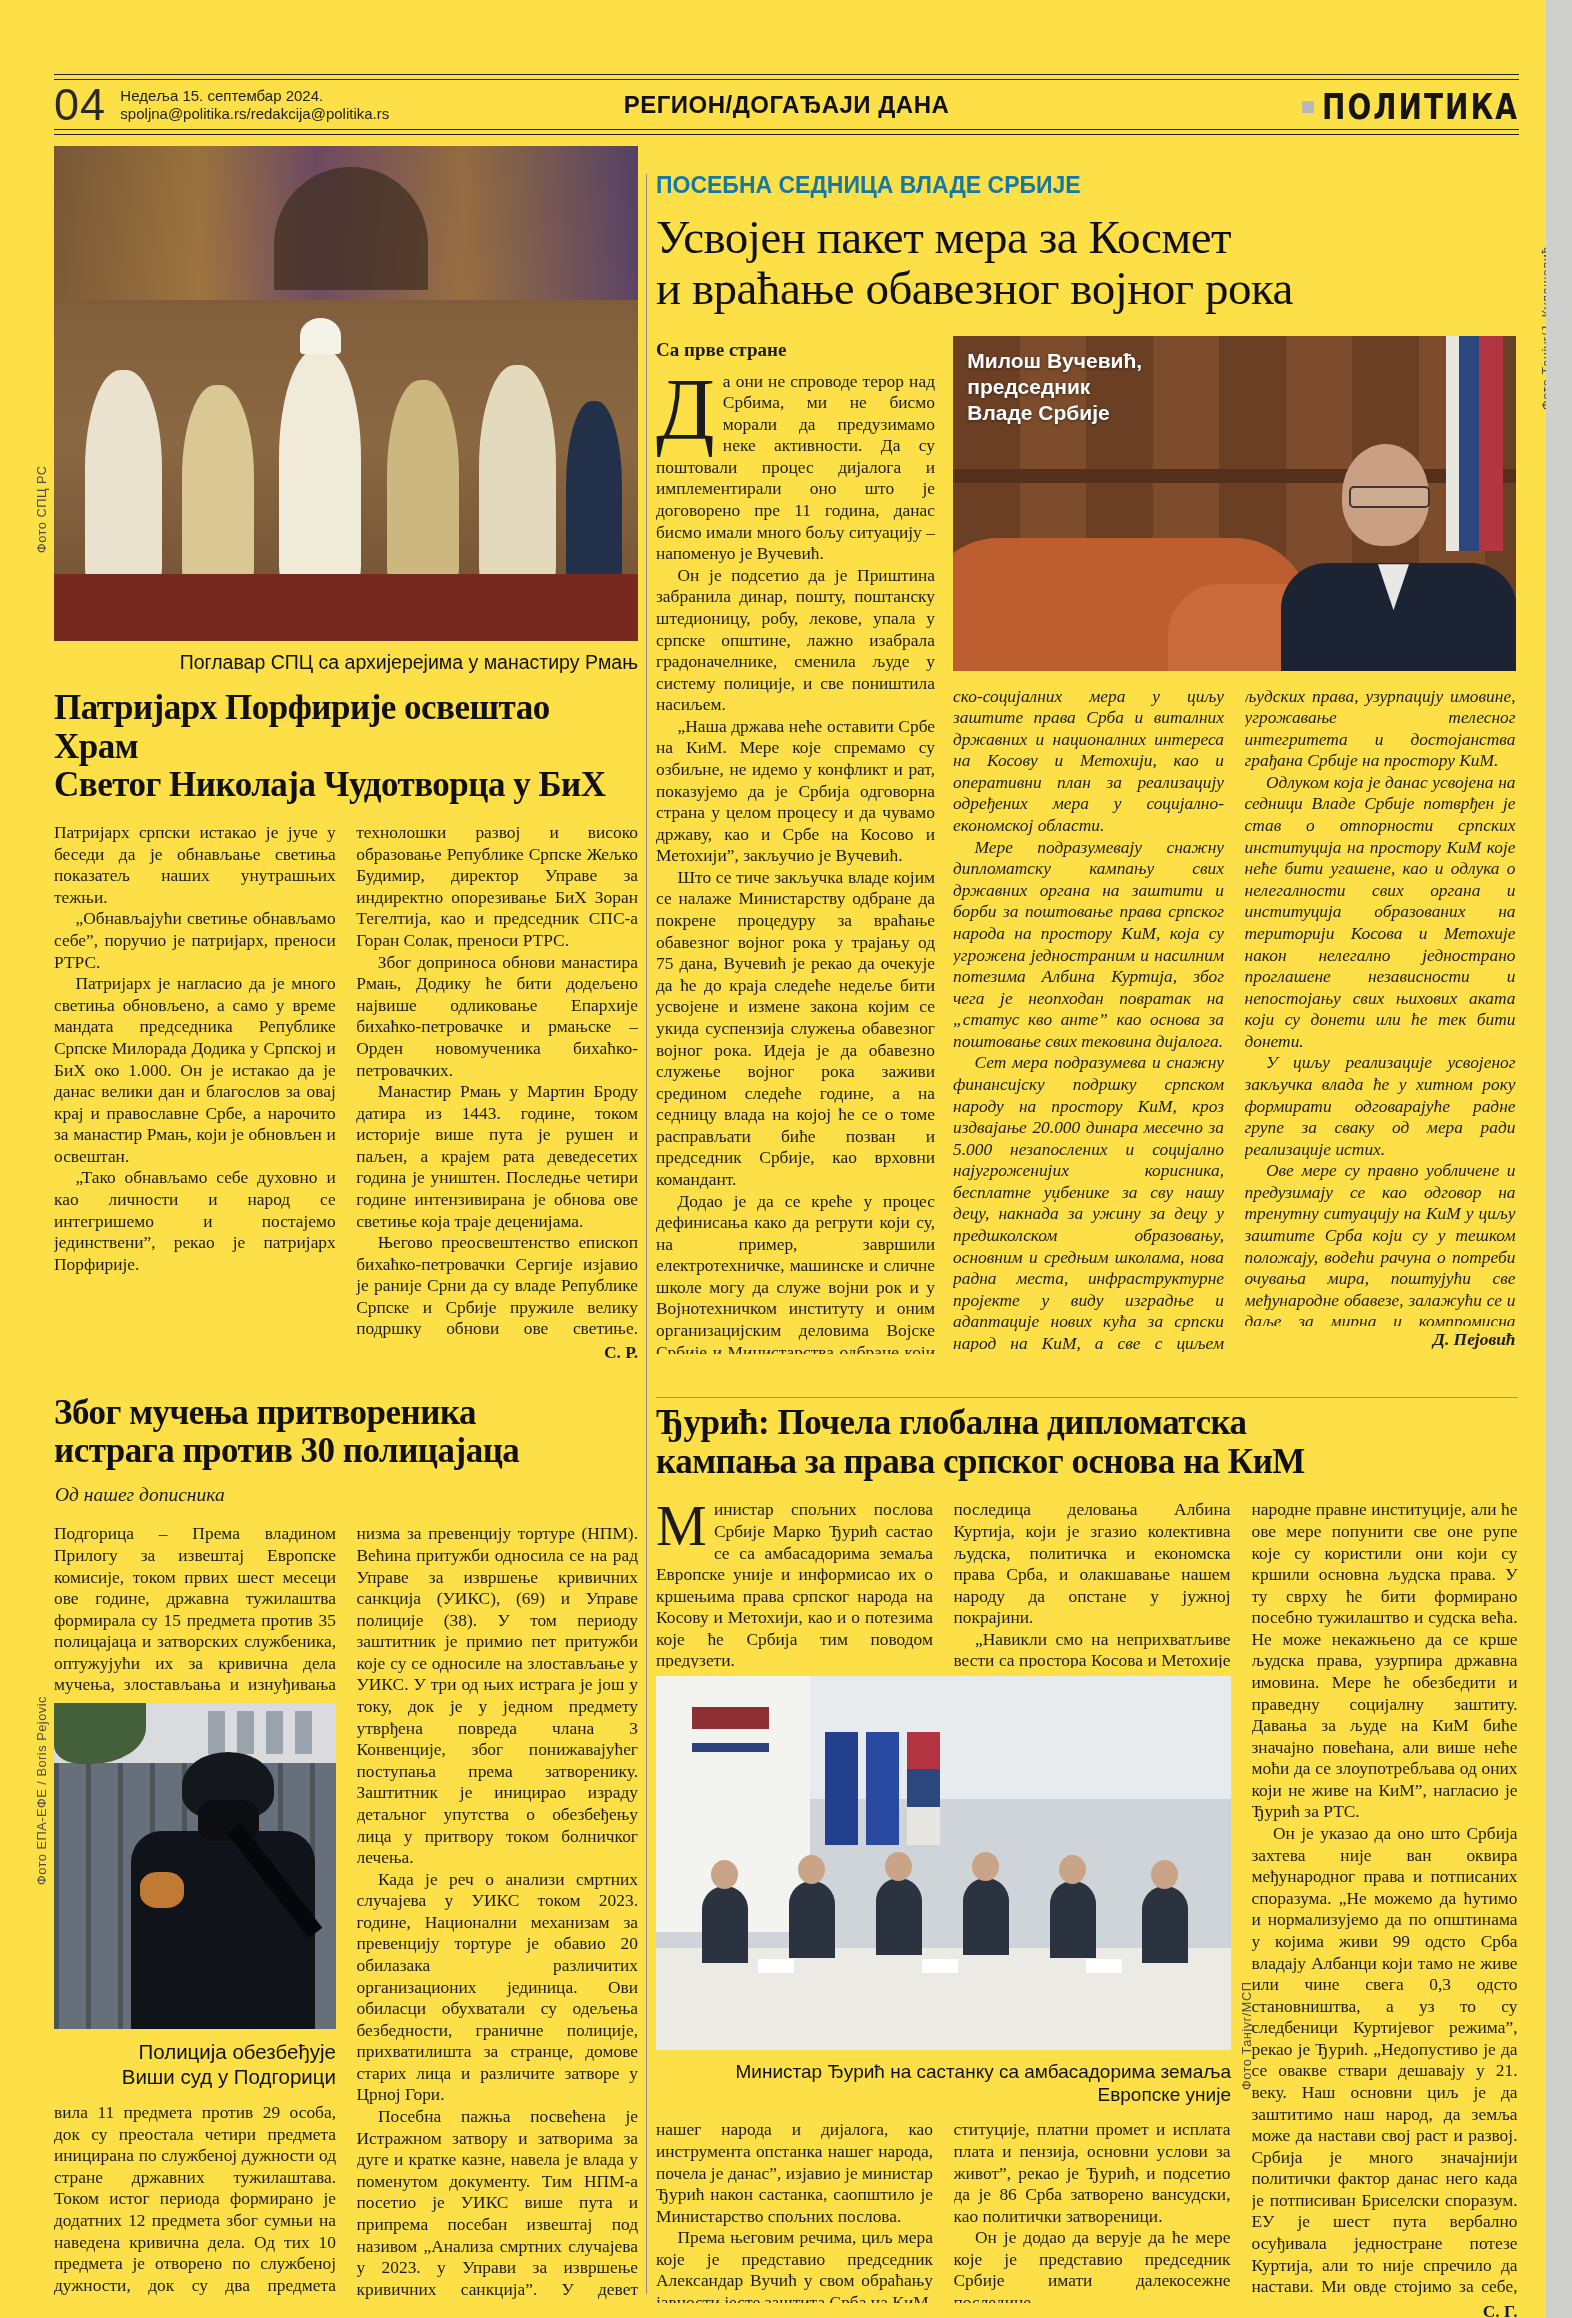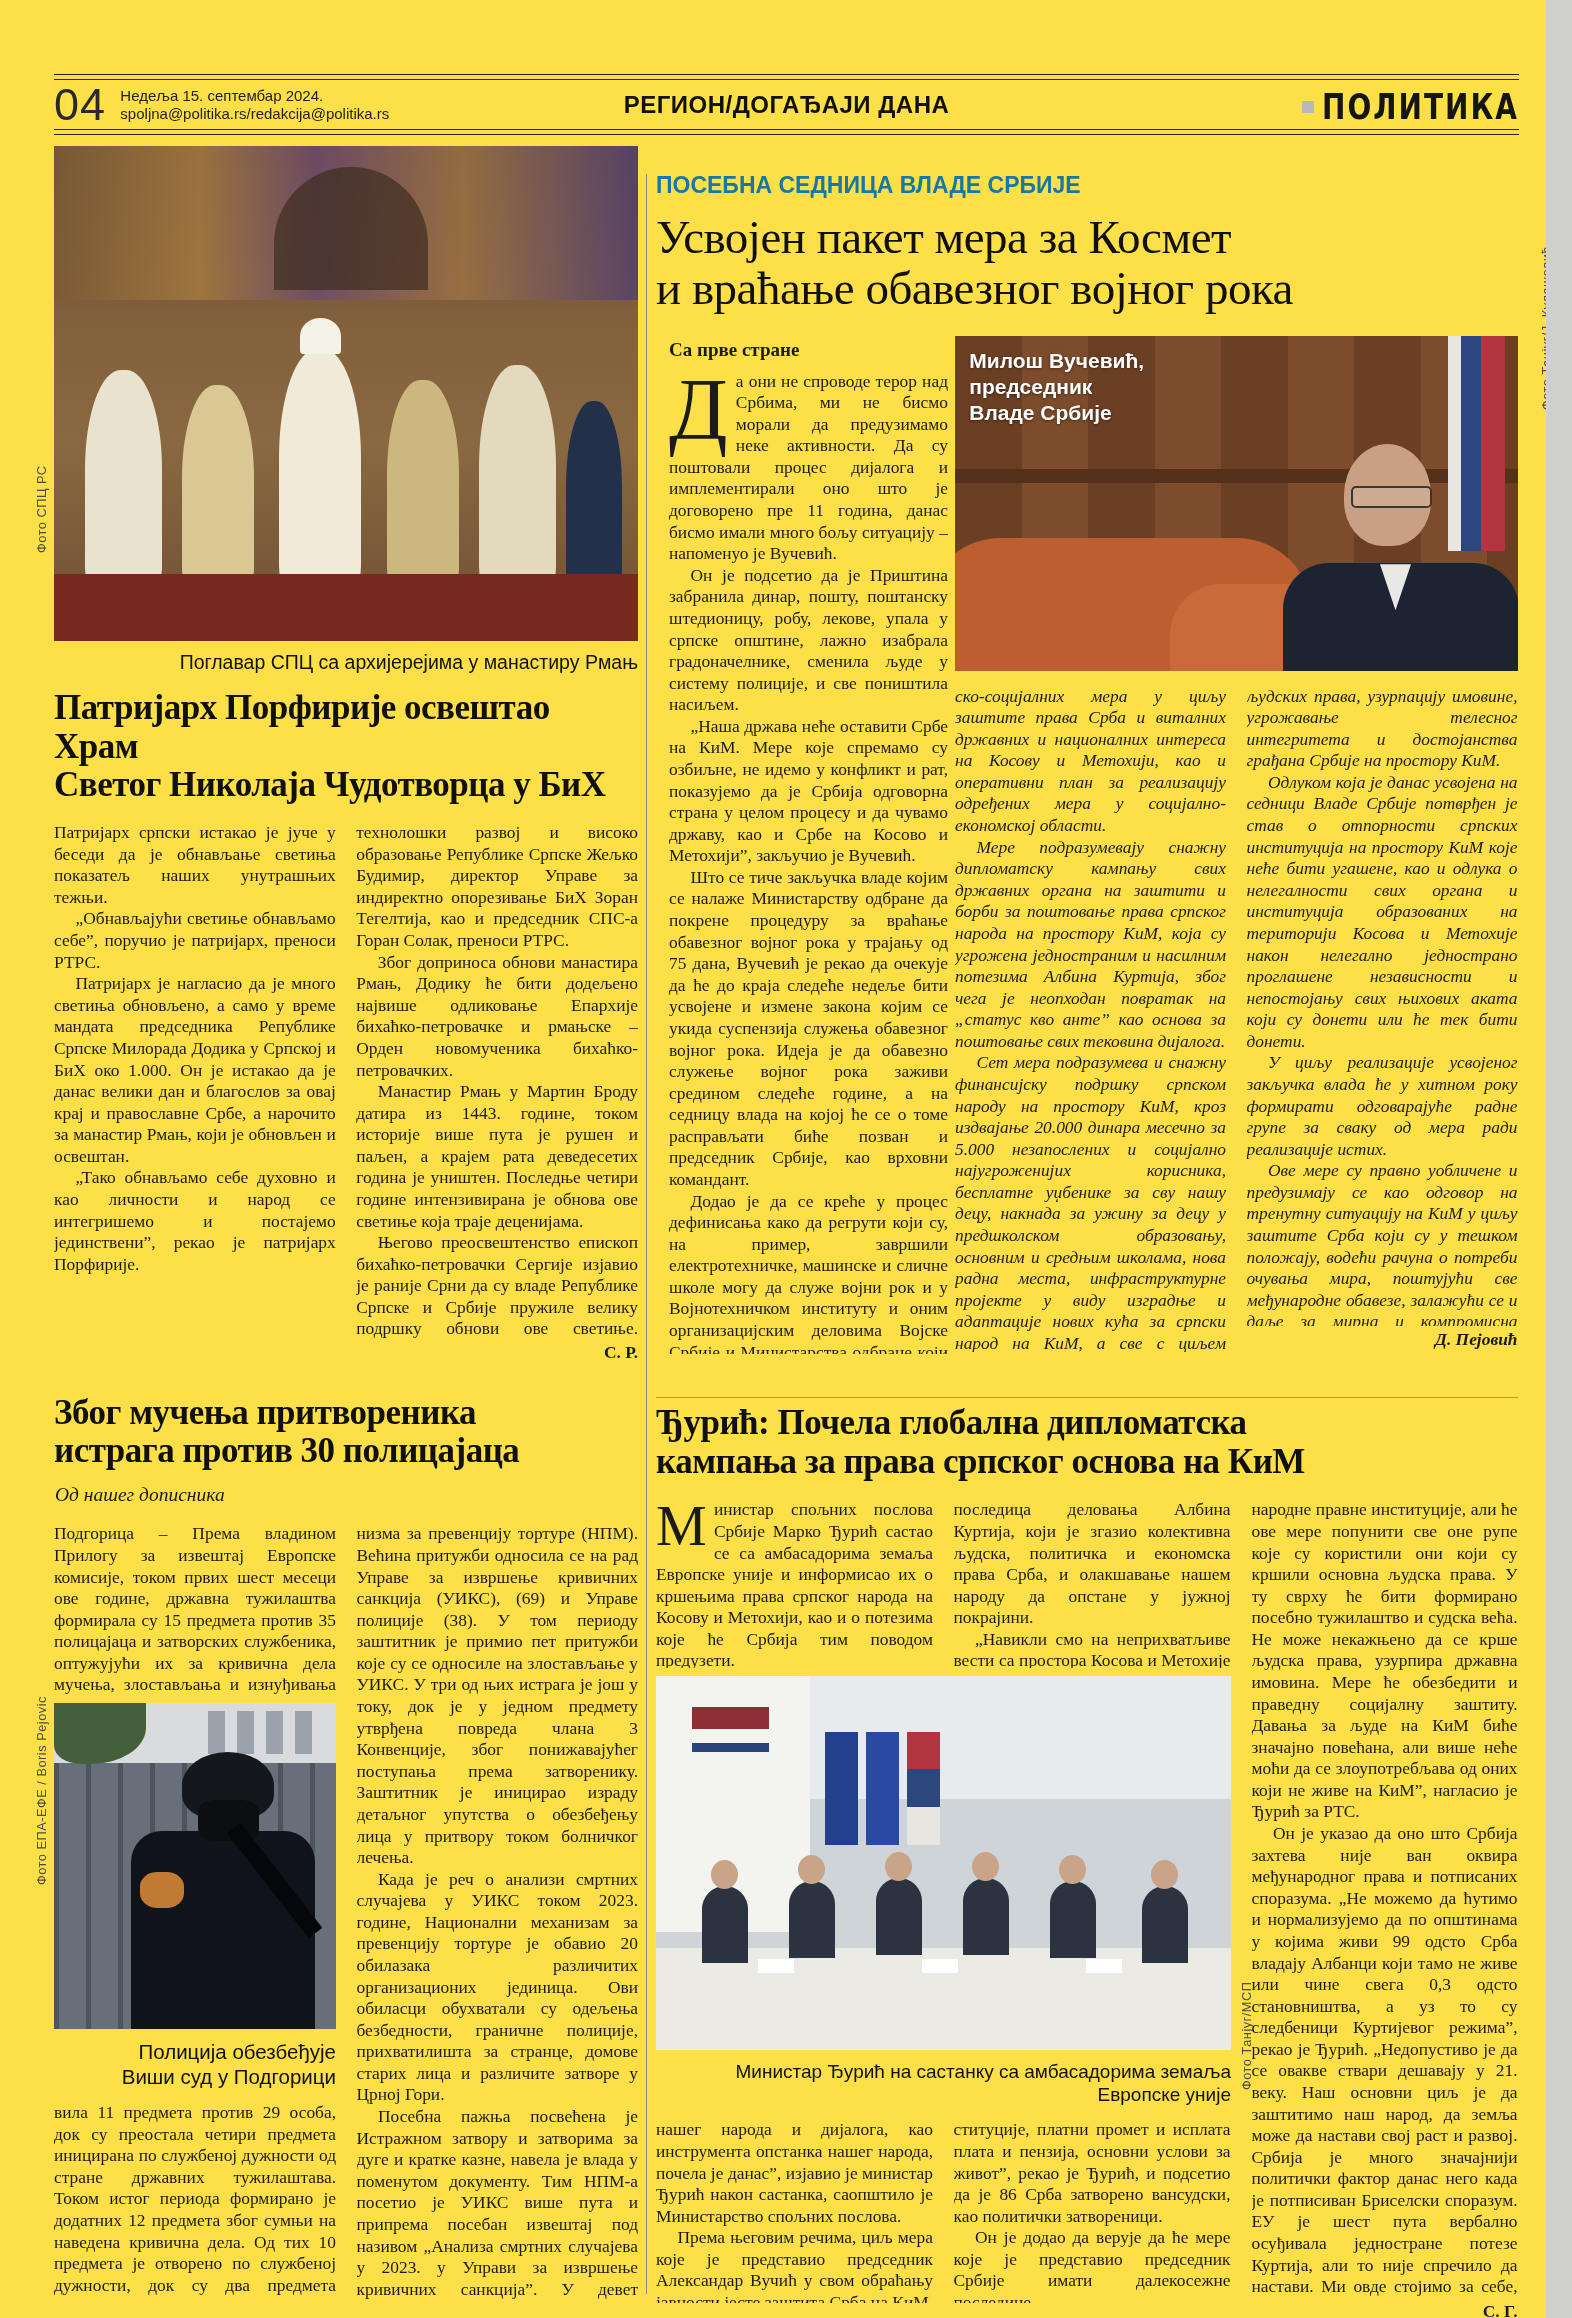--- a/index.html
+++ b/index.html
@@ -36,21 +36,21 @@
   .vcred{position:absolute;font-family:"Liberation Sans",sans-serif;font-size:12.8px;color:#4a4a4a;
          writing-mode:vertical-rl;transform:rotate(180deg);letter-spacing:0.5px;}
   .vrule{position:absolute;width:1px;background:#8a8a8a;}
   .hrule{position:absolute;height:1px;background:#9a9a9a;}
   
   #block-left{position:absolute;left:54px;top:146px;width:584px;height:2153px;overflow:hidden;}
   .body2col{display:flex;gap:20.5px;margin-top:17.4px;}
   .body2col .col{width:282px;display:flex;flex-direction:column;}
   .h-art1{height:546px;}
   #block-main{position:absolute;left:656px;top:172px;width:862px;}
-  .main-body{display:flex;gap:7px;margin-top:22.5px;justify-content:flex-end;}
+  .main-body{display:flex;gap:18px;margin-top:22.5px;}
   .colw1{width:279px;}
   .main-right{width:563px;}
   .row2{display:flex;gap:20.5px;margin-top:14.3px;}
   .colw2{width:271px;font-style:italic;}
   #block-djuric{position:absolute;left:656px;top:1404px;width:862px;}
   .dj-body{display:flex;gap:20.5px;margin-top:18.4px;}
   .dj-left{width:575px;}
   .dj-pair{display:flex;gap:20.5px;}
   .dj-pair .c{width:277px;}
   .dj-col3{width:266px;}

